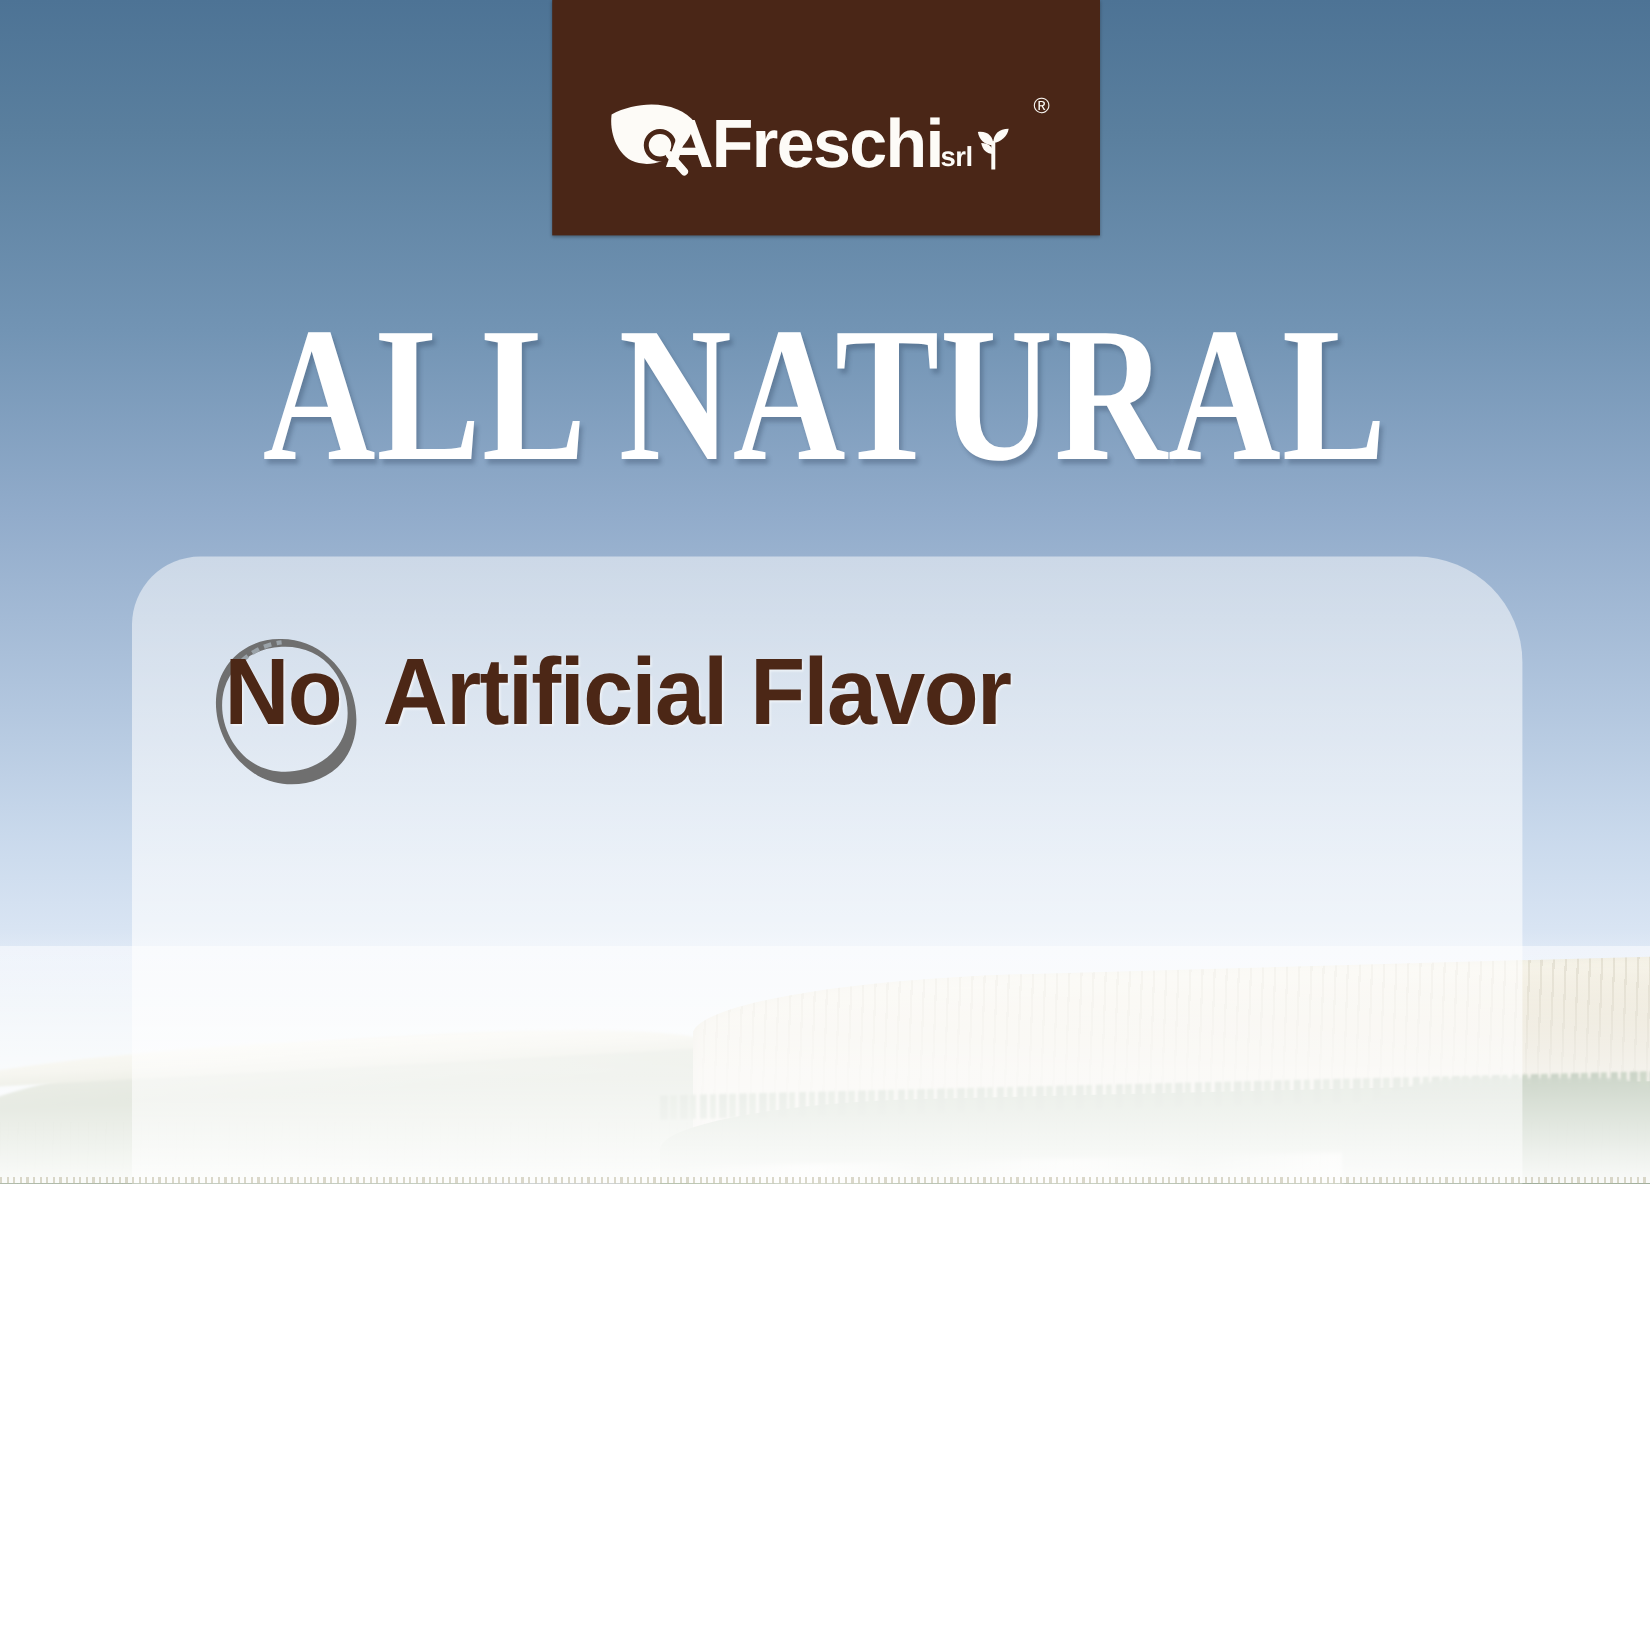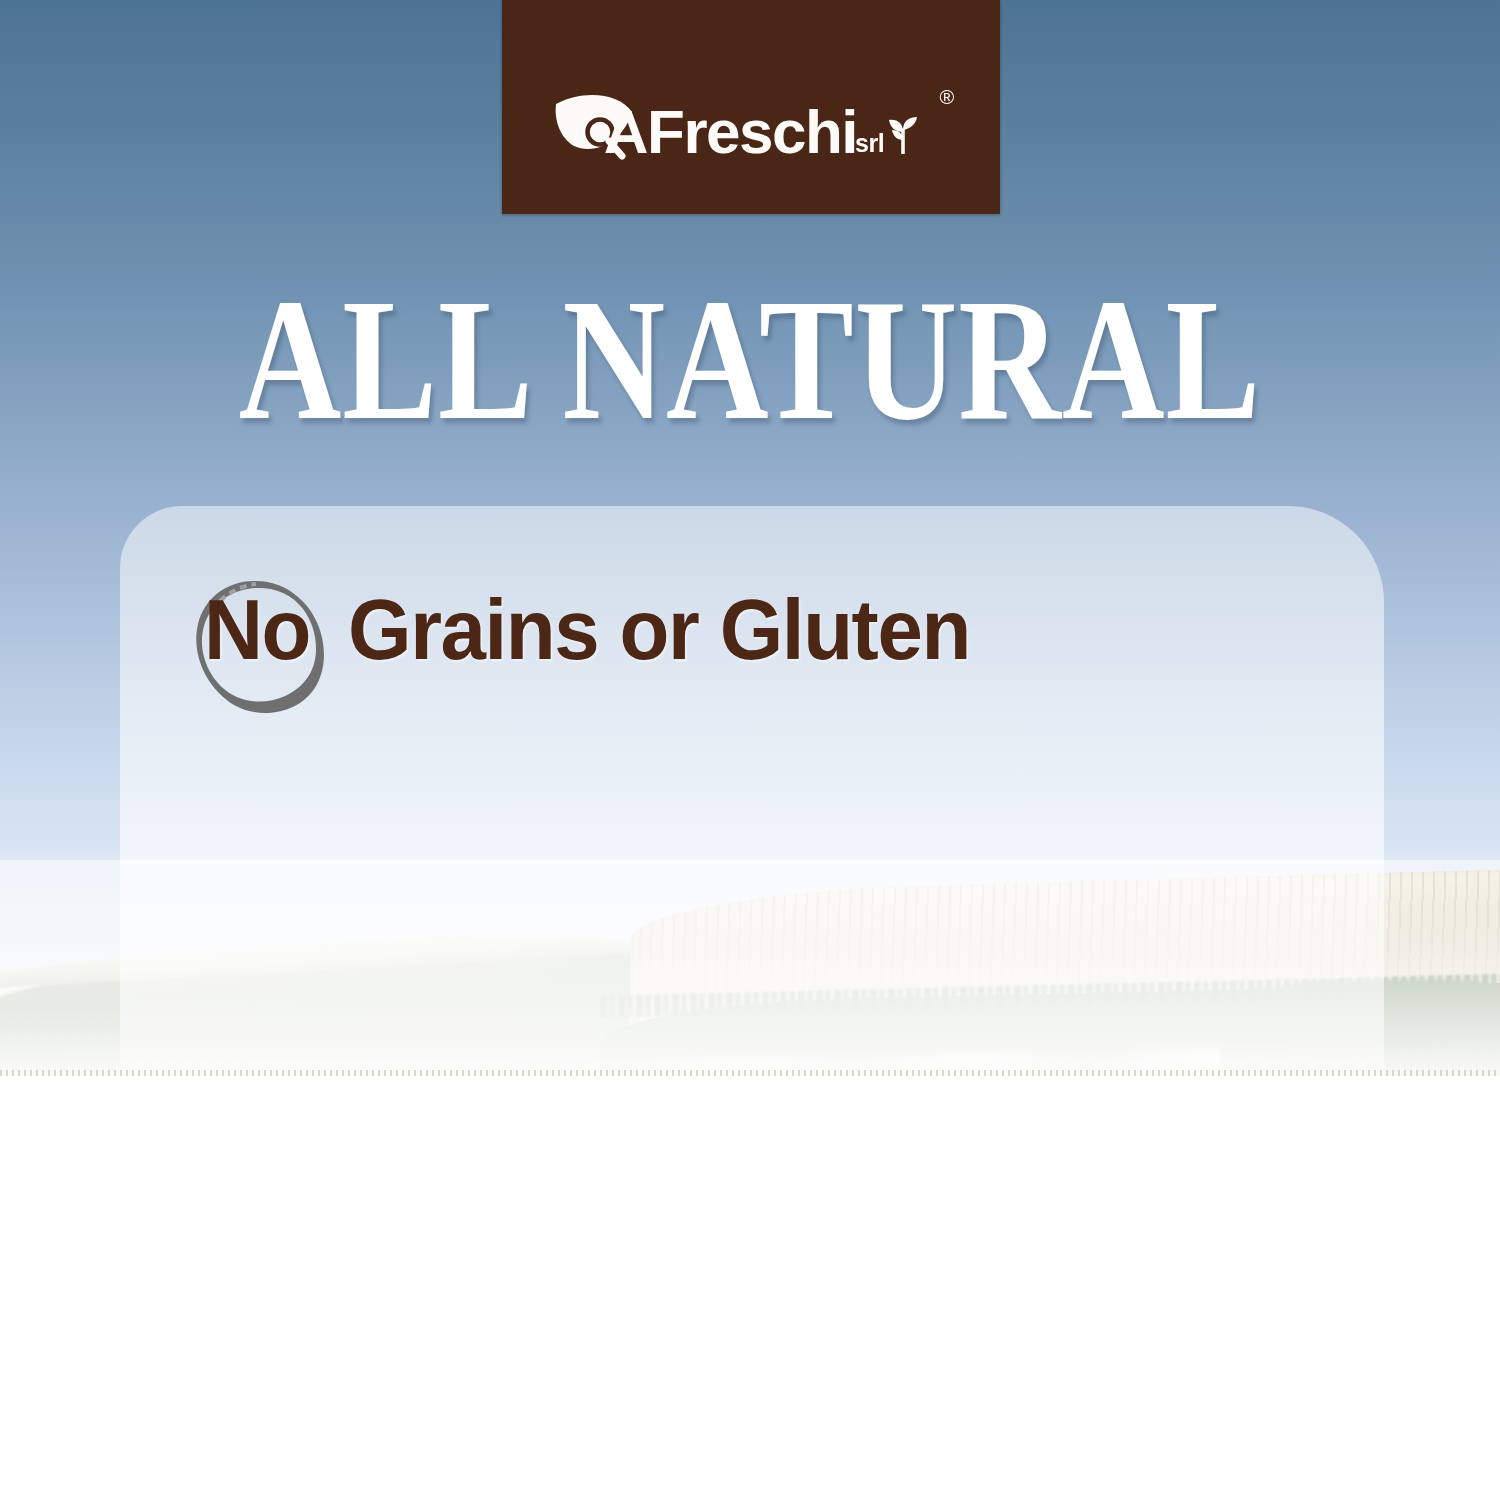--- a/index.html
+++ b/index.html
@@ -348,34 +348,34 @@
     </div>
   </div>
 
   <div class="title">ALL NATURAL</div>
 
   <div class="panel"></div>
 
   <div class="claims">
 
 
-
-
     <div class="claim">
       <span class="claim-circle">
         <svg width="152" height="148" viewBox="0 0 152 148">
           <path d="M74 7 C46 6, 22 24, 16 50 C9 80, 24 114, 52 131 C78 146, 118 140, 134 112
                    C150 84, 141 44, 116 23 C105 13, 90 7, 74 7 Z
                    M74 14 C92 13, 110 20, 121 35 C137 56, 139 88, 123 107
                    C106 128, 72 134, 49 120 C26 106, 15 76, 22 52 C29 29, 50 15, 74 14 Z" fill="#6f6f6f" fill-rule="evenodd"></path>
           <path d="M30 36 C40 22, 56 12, 74 10" stroke="#9aa2a8" stroke-width="4" fill="none" stroke-dasharray="7 5"></path>
         </svg>
       </span>
-      <span class="claim-text"><span class="no">No</span><span>Grains or Gluten</span></span>
+      <span class="claim-text"><span class="no">No</span><span>Artificial Flavor</span></span>
     </div>
+
+
 
   </div>
 
   <div class="plate-wrap">
     <div class="plate-shadow"></div>
     <div class="plate-outer"></div>
     <div class="plate-rim"></div>
     <div class="plate-inner"></div>
     <div class="treats" id="treats">
         <div class="treat" style="left: 22px; top: 70px; width: 30px; height: 26px; transform: rotate(-35deg); filter: brightness(0.8); clip-path: polygon(50% 0%, 66% 28%, 100% 32%, 76% 56%, 84% 92%, 50% 74%, 16% 92%, 24% 56%, 0% 32%, 34% 28%);"></div>

